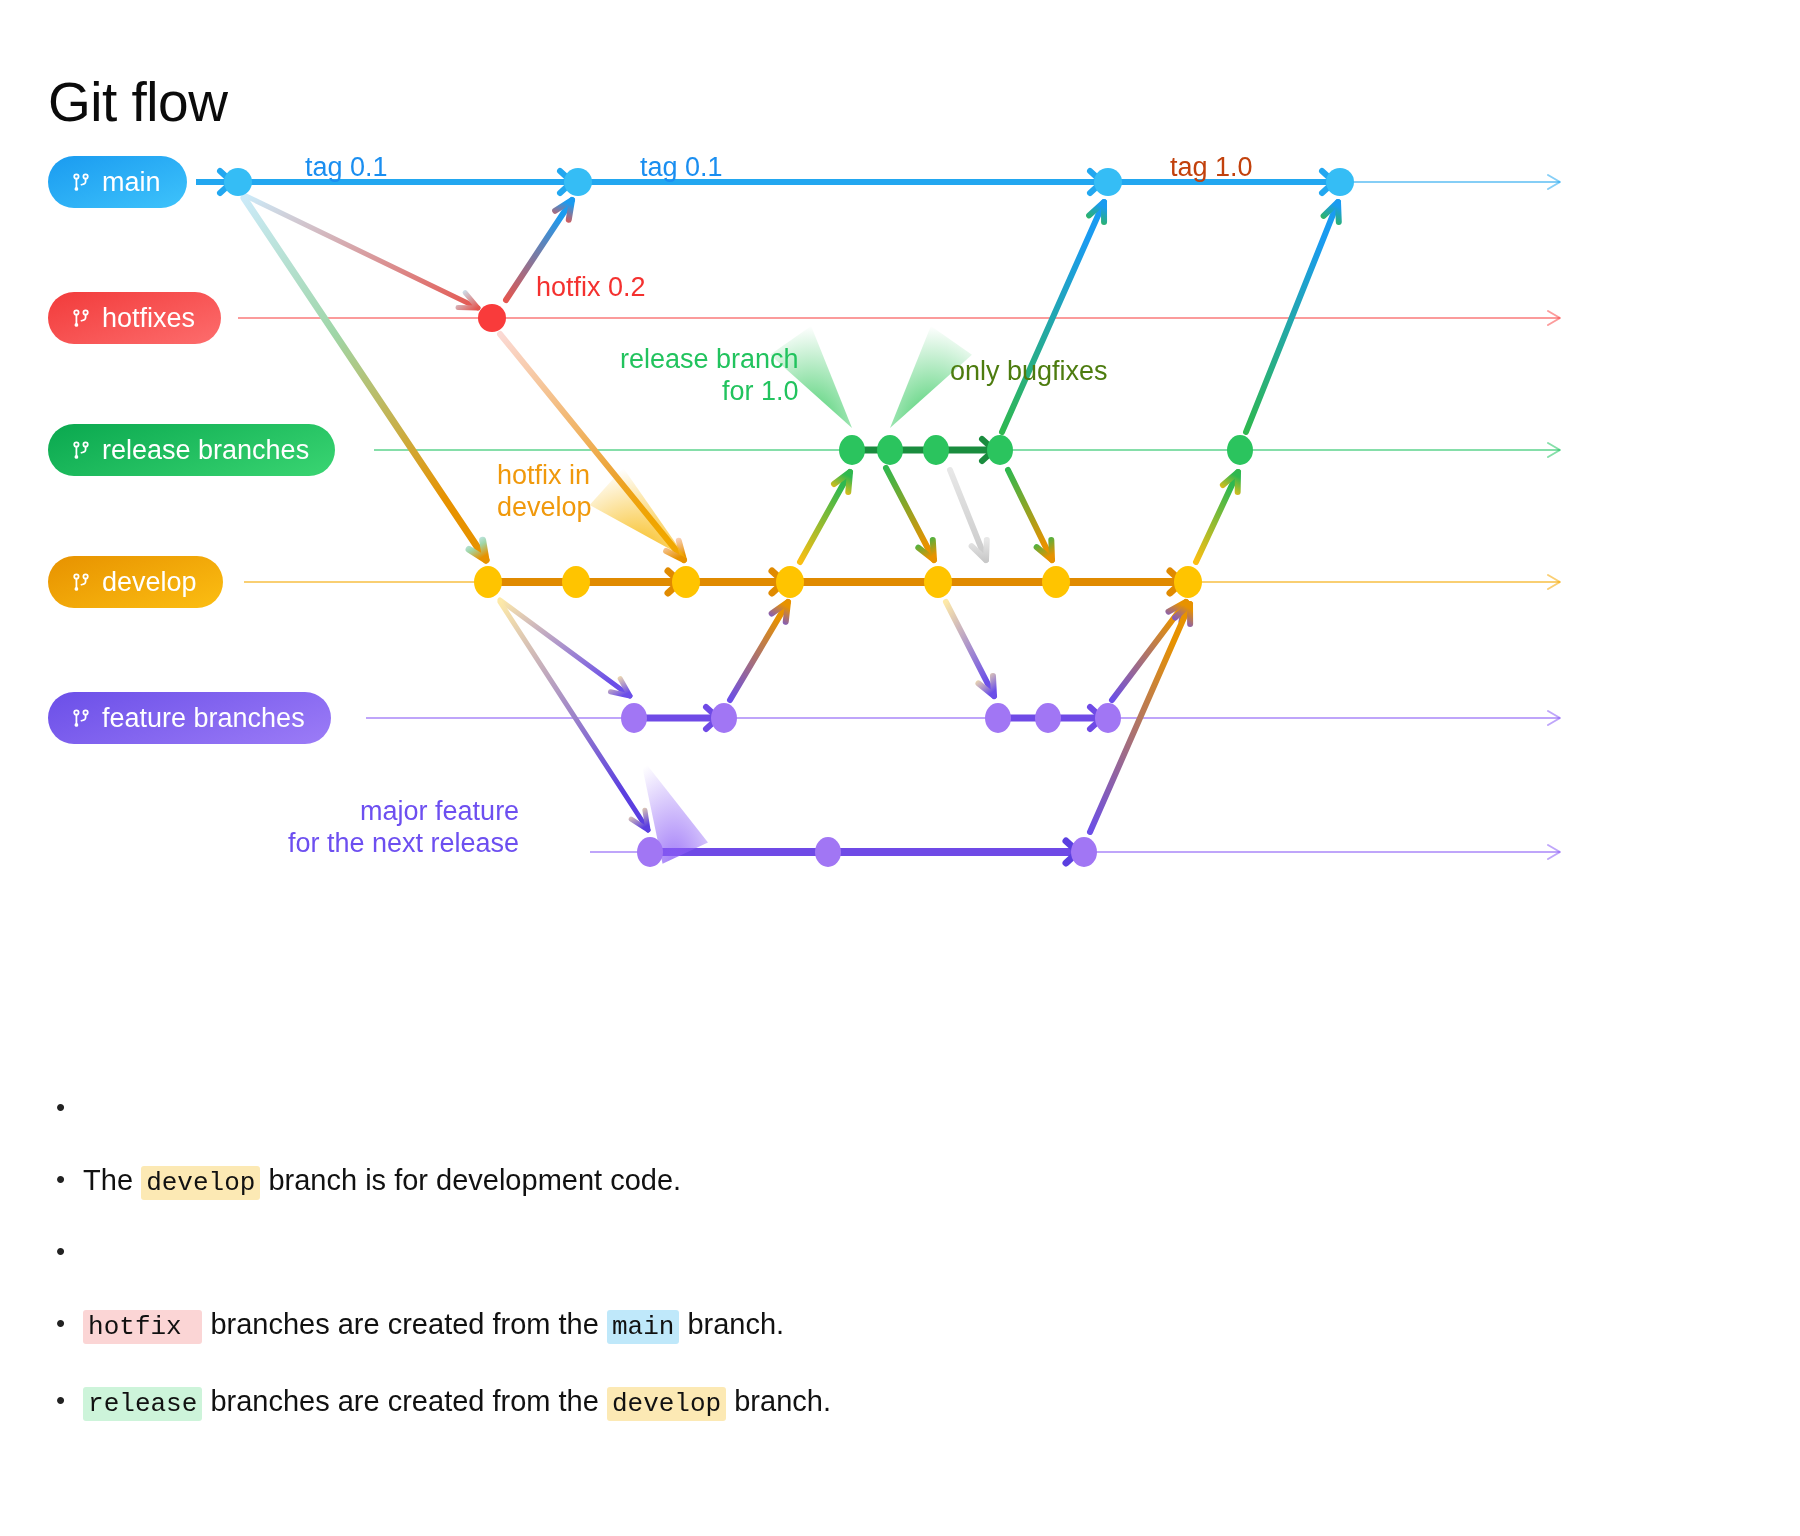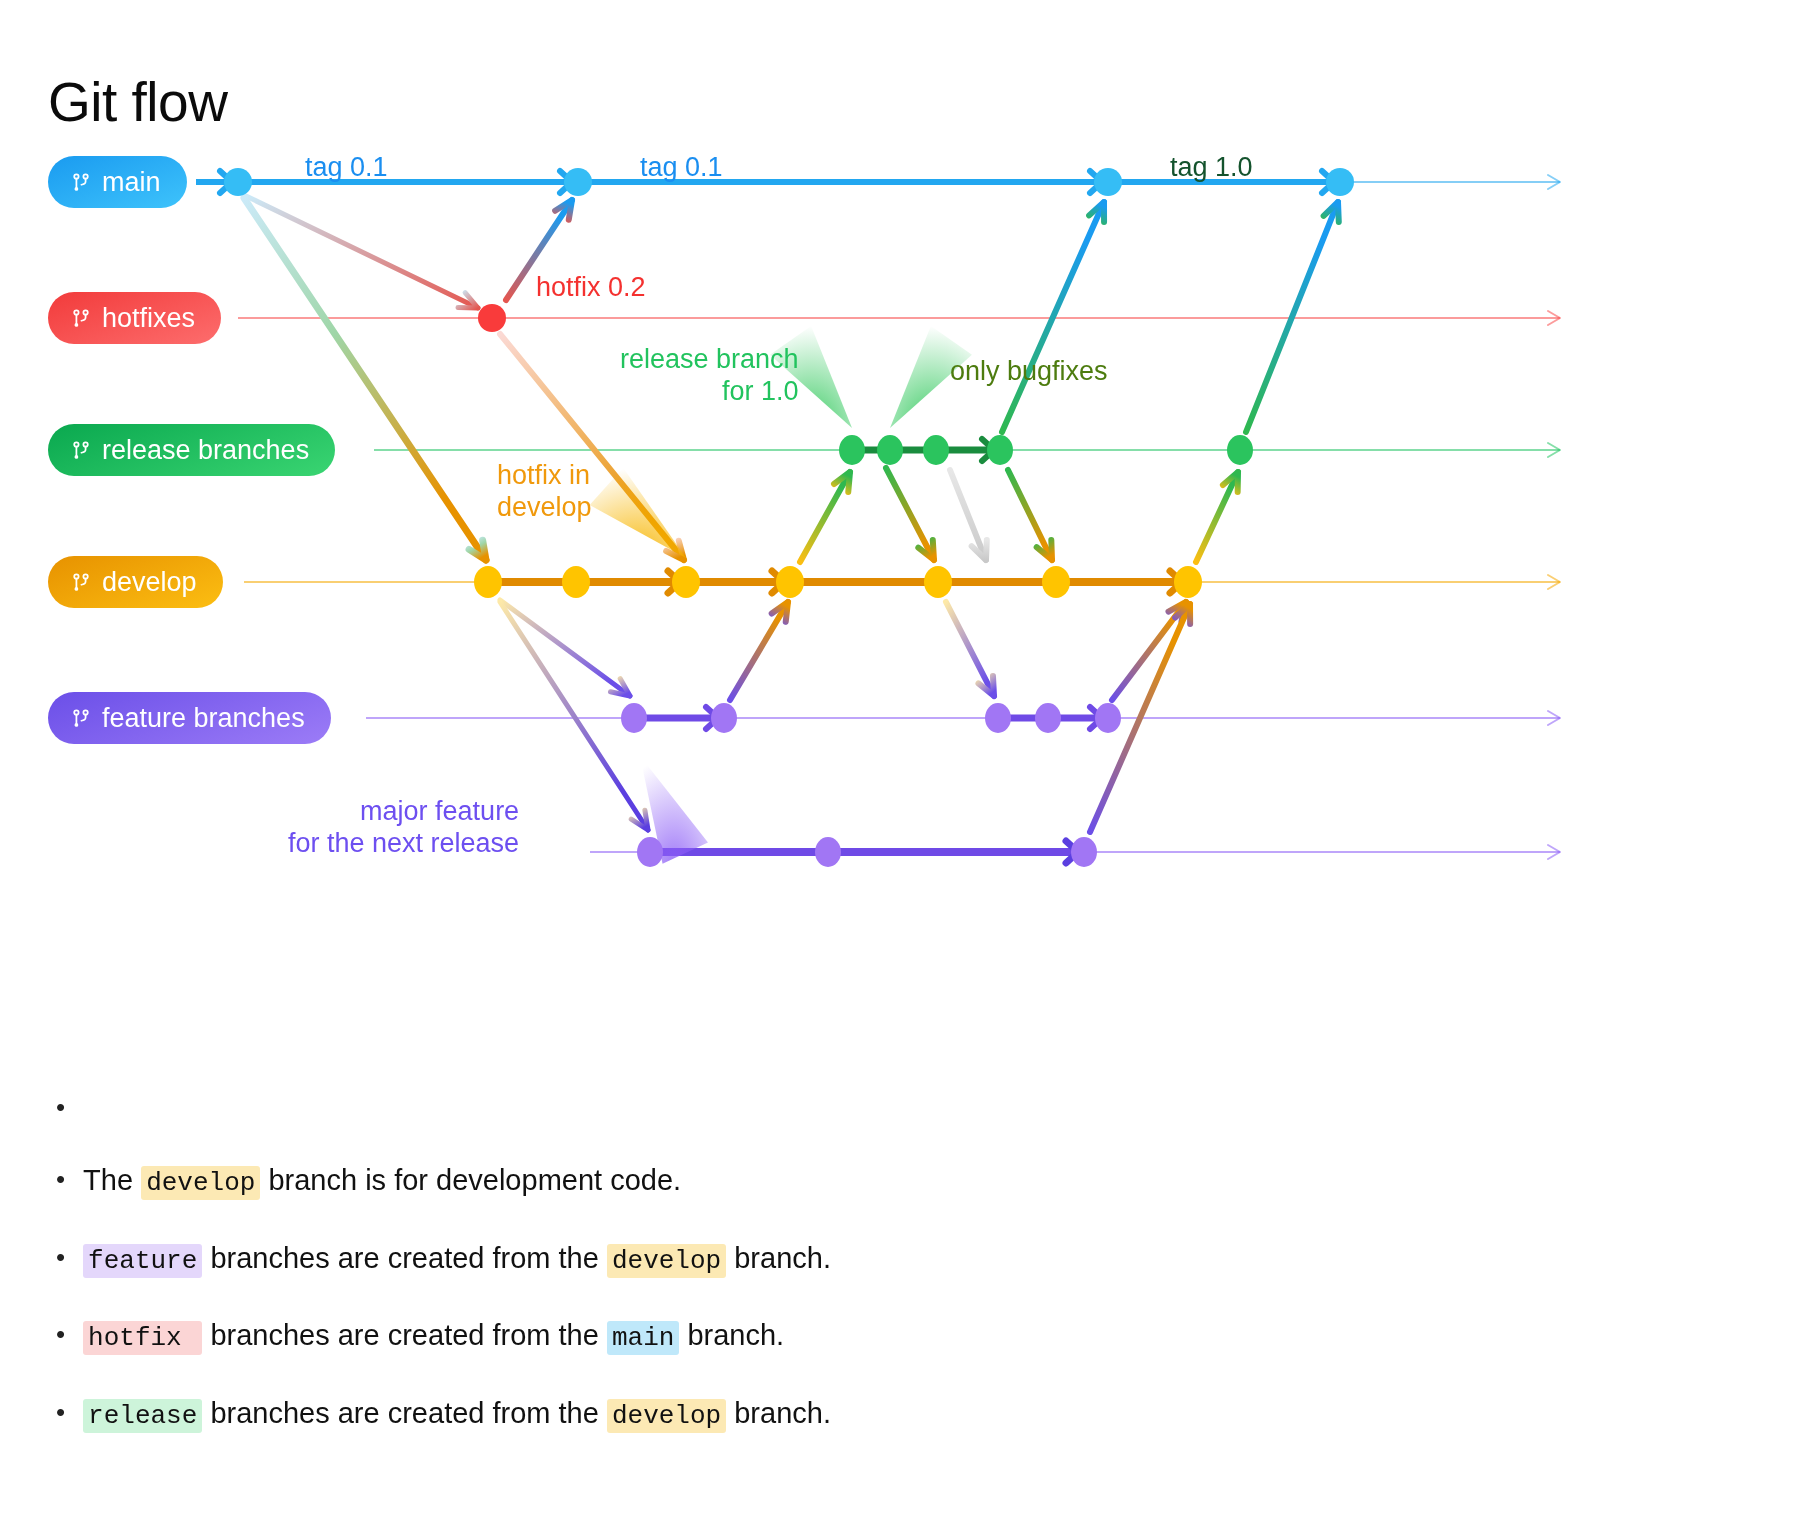--- a/index.html
+++ b/index.html
@@ -329,21 +329,21 @@
             <circle cx="7" cy="19.6" r="1.1" fill="currentColor"></circle>
             <path d="M17 8.4v3.1c0 2.4-2 3.2-4.6 3.5"></path>
           </svg>
         </span>
         <span>feature branches</span>
       </div>
     </div>
   <div id="tagrow">
       <div class="ann" style="left: 305px; top: 32px; color: rgb(26, 142, 240);">tag 0.1</div>
       <div class="ann" style="left: 640px; top: 32px; color: rgb(26, 142, 240);">tag 0.1</div>
-      <div class="ann" style="left: 1170px; top: 32px; color: #14532d;">tag 1.0</div>
+      <div class="ann" style="left: 1170px; top: 32px; color: #c2410c;">tag 1.0</div>
     </div>
   <div id="annrow">
       <div class="ann" style="left: 536px; top: 152px; color: rgb(244, 49, 47);">hotfix 0.2</div>
       <div class="ann center" style="left: 620px; top: 224px; color: rgb(34, 195, 94);">release branch
 for 1.0</div>
       <div class="ann" style="left: 950px; top: 236px; color: #4d7c0f;">only bugfixes</div>
       <div class="ann" style="left: 497px; top: 340px; color: rgb(240, 153, 12);">hotfix in
 develop</div>
       <div class="ann center" style="left: 288px; top: 676px; color: rgb(109, 79, 240);">major feature
 for the next release</div>
@@ -353,21 +353,20 @@
 <div id="bullets">
     <div class="bullet">
       <span class="dot">•</span>
     </div>
     <div class="bullet">
       <span class="dot">•</span>
       <span class="txt">The <code class="hl hl-develop">develop</code> branch is for development code.</span>
     </div>
     <div class="bullet">
       <span class="dot">•</span>
-      <span class="txt"><code class="hl hl-feature">feature</code> branches are created from the <code class="hl hl-develop">develop</code> branch.</span>
     </div>
     <div class="bullet">
       <span class="dot">•</span>
       <span class="txt"><code class="hl hl-hotfix">hotfix </code> branches are created from the <code class="hl hl-main">main</code> branch.</span>
     </div>
     <div class="bullet">
       <span class="dot">•</span>
       <span class="txt"><code class="hl hl-release">release</code> branches are created from the <code class="hl hl-develop">develop</code> branch.</span>
     </div>
   </div>

